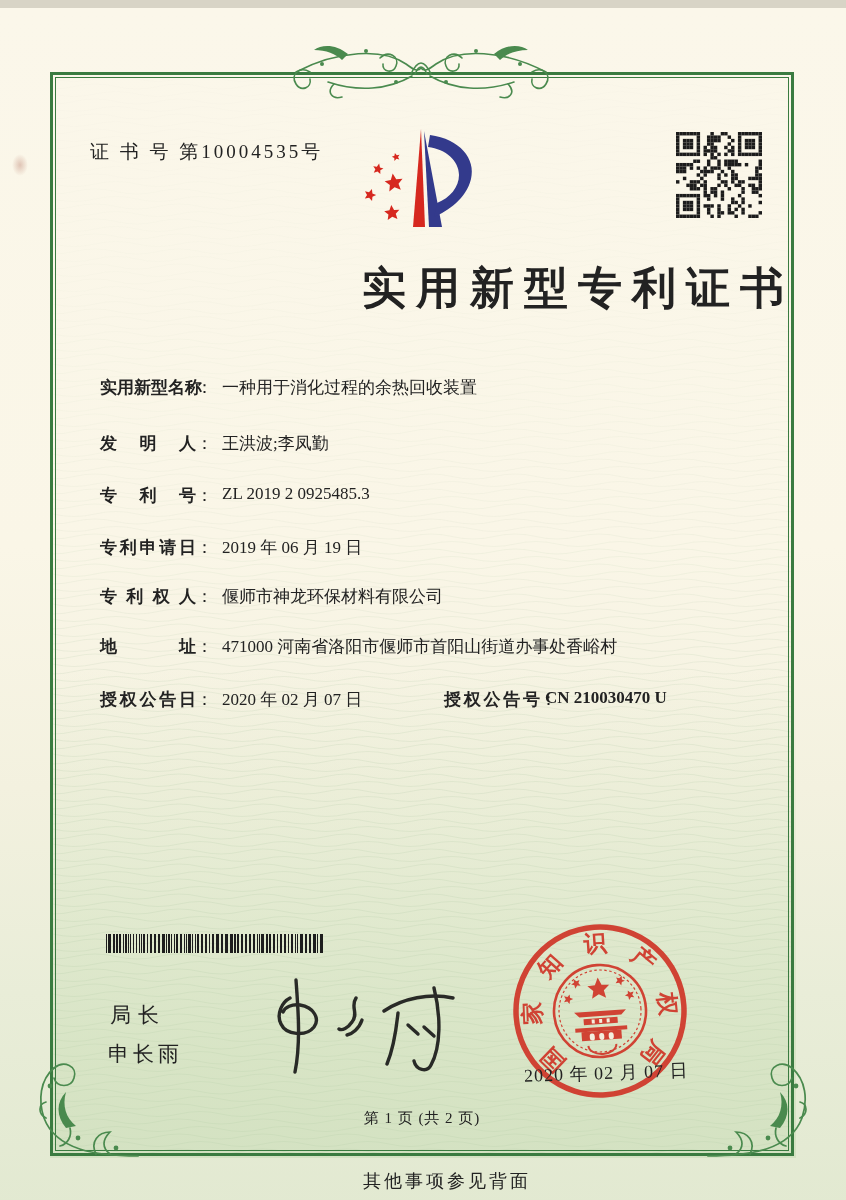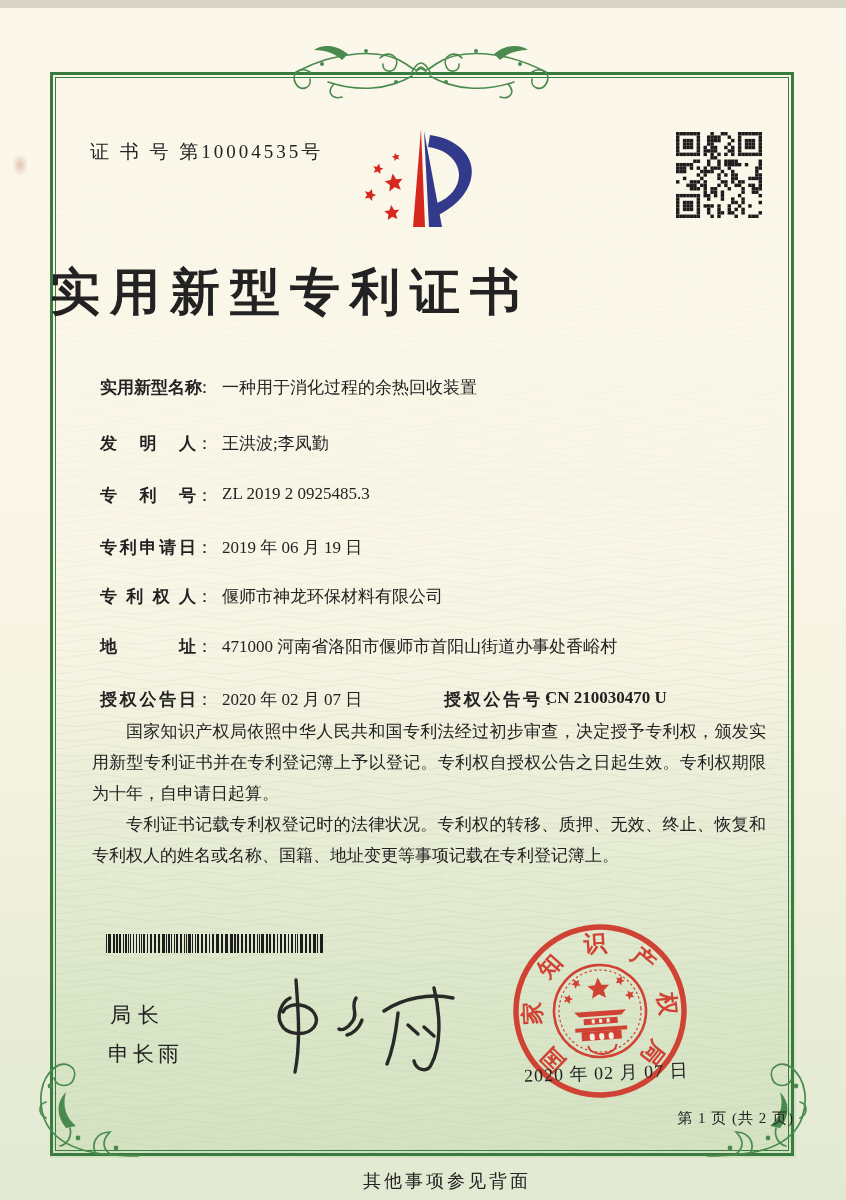--- a/index.html
+++ b/index.html
@@ -7,34 +7,34 @@
   .page{position:relative;width:846px;height:1200px;margin:8px auto;overflow:hidden;
         background:linear-gradient(180deg,#fbf7ea 0%,#faf6e7 45%,#f3f1df 65%,#e9edd8 82%,#e2e9d1 100%);
         font-family:"Liberation Serif","DejaVu Serif",serif;color:#222;}
   .tint{position:absolute;left:50px;top:64px;width:746px;height:1086px;
         background:linear-gradient(180deg,rgba(235,240,220,0) 0%,rgba(235,240,220,0) 55%,
                    rgba(219,231,201,.45) 72%,rgba(211,226,192,.75) 90%,rgba(208,224,190,.8) 100%);}
   svg.deco{position:absolute;pointer-events:none;}
   .frame{position:absolute;left:50px;top:64px;width:744px;height:1084px;border:3px solid var(--g);box-sizing:border-box;}
   .frame::after{content:"";position:absolute;inset:2px;border:1px solid var(--g);}
   .cert-no{position:absolute;left:90px;top:131px;font-size:19px;letter-spacing:3px;white-space:nowrap;}
-  .title{position:absolute;left:50px;top:251px;width:744px;text-align:left;font-size:50px;
+  .title{position:absolute;left:50px;top:251px;width:744px;text-align:right;font-size:44px;
          font-weight:700;letter-spacing:10px;white-space:nowrap;}
   .row{position:absolute;left:100px;height:24px;font-size:17px;white-space:nowrap;}
   .flabel-text{display:inline-block;width:96px;text-align:justify;text-align-last:justify;vertical-align:bottom;font-weight:bold;}
   .fvalue{position:absolute;left:122px;top:0;}
   .flabel2{position:absolute;left:344px;top:0;}
   .fvalue2{position:absolute;left:445px;top:0;font-weight:bold;}
   .paras{position:absolute;left:92px;top:708px;width:674px;font-size:17px;line-height:31px;text-align:justify;}
   .paras p{margin:0;text-indent:2em;}
   .barcode{position:absolute;left:105px;top:926px;width:222px;height:19px;}
   .director-title{position:absolute;left:110px;top:993px;font-size:21px;letter-spacing:7px;}
   .director-name{position:absolute;left:108px;top:1032px;font-size:21px;letter-spacing:4px;}
   .seal-date{position:absolute;left:524px;top:1053px;font-size:18px;letter-spacing:1px;white-space:nowrap;transform:rotate(-2deg);}
-  .page-note{position:absolute;left:50px;top:1101px;width:744px;text-align:right;font-size:15px;letter-spacing:1px;}
+  .page-note{position:absolute;left:50px;top:1101px;width:744px;text-align:center;font-size:15px;letter-spacing:1px;}
   .back-note{position:absolute;left:0;top:1161px;width:846px;text-align:center;font-size:18px;letter-spacing:3px;padding-left:24px;}
   .smudge{position:absolute;left:12px;top:146px;width:16px;height:22px;border-radius:50%;
           background:radial-gradient(closest-side,rgba(160,80,60,.30),rgba(160,80,60,0));}
   .seal-wrap{position:absolute;left:500px;top:903px;width:200px;height:200px;transform:rotate(-4deg);opacity:.94;}
 </style>
 </head>
 <body>
 
 <div class="page">
 
@@ -548,24 +548,20 @@
     <span><span class="flabel-text">地址</span><span>：</span></span>
     <span class="fvalue">471000 河南省洛阳市偃师市首阳山街道办事处香峪村</span>
   </div>
   <div class="row" style="top:680px">
     <span><span class="flabel-text">授权公告日</span><span>：</span></span>
     <span class="fvalue">2020 年 02 月 07 日</span>
     <span class="flabel2"><span class="flabel-text">授权公告号</span><span>：</span></span>
     <span class="fvalue2">CN 210030470 U</span>
   </div>
 
-  <div class="paras">
-    <p>国家知识产权局依照中华人民共和国专利法经过初步审查，决定授予专利权，颁发实用新型专利证书并在专利登记簿上予以登记。专利权自授权公告之日起生效。专利权期限为十年，自申请日起算。</p>
-    <p>专利证书记载专利权登记时的法律状况。专利权的转移、质押、无效、终止、恢复和专利权人的姓名或名称、国籍、地址变更等事项记载在专利登记簿上。</p>
-  </div>
 
   <svg class="barcode deco" id="barcode" style="left:105px;top:926px" width="222" height="19" viewBox="0 0 222 19">
       <rect x="1" y="0" width="1" height="19" fill="#1d1d1d"></rect>
       <rect x="3" y="0" width="3" height="19" fill="#1d1d1d"></rect>
       <rect x="8" y="0" width="2" height="19" fill="#1d1d1d"></rect>
       <rect x="11" y="0" width="2" height="19" fill="#1d1d1d"></rect>
       <rect x="14" y="0" width="2" height="19" fill="#1d1d1d"></rect>
       <rect x="18" y="0" width="1" height="19" fill="#1d1d1d"></rect>
       <rect x="20" y="0" width="2" height="19" fill="#1d1d1d"></rect>
       <rect x="23" y="0" width="1" height="19" fill="#1d1d1d"></rect>

